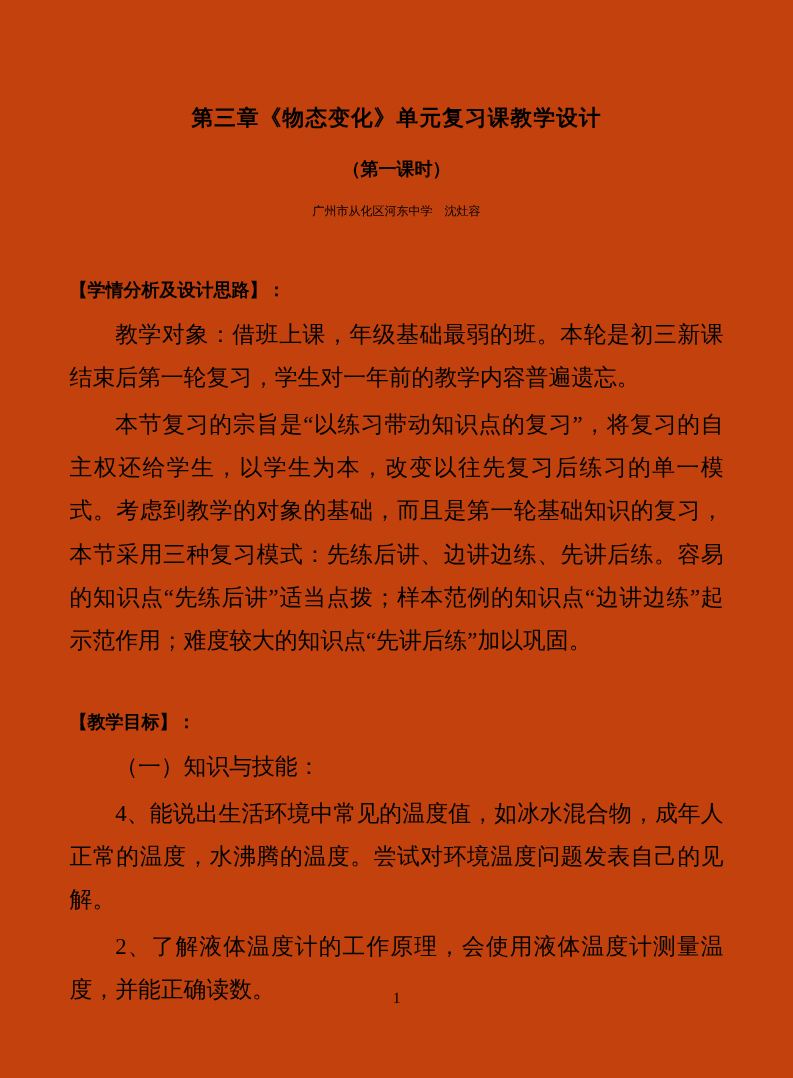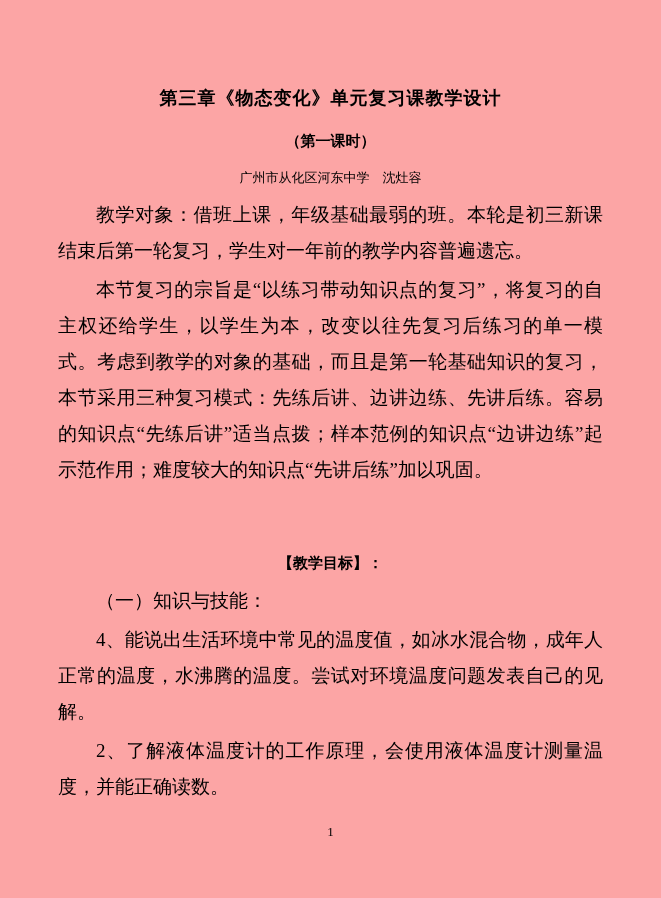--- a/index.html
+++ b/index.html
@@ -5,21 +5,21 @@
   html, body {
     margin: 0;
     padding: 0;
     background: #ffffff;
   }
   .page {
     position: relative;
     width: 661px;
     height: 898px;
     margin: 0 auto;
-    background: #fca5a5;
+    background: #c2410c;
     box-sizing: border-box;
     padding: 60px 58px 0 58px;
     font-family: "Liberation Serif", "DejaVu Serif", serif;
     color: #000000;
     overflow: hidden;
   }
   .doc-title {
     margin: 26px 0 0 0;
     font-size: 18px;
     font-weight: bold;
@@ -27,33 +27,33 @@
     letter-spacing: 1px;
   }
   .doc-subtitle {
     margin: 22px 0 0 0;
     font-size: 15px;
     font-weight: bold;
     text-align: center;
   }
   .doc-author {
     margin: 18px 0 0 0;
-    font-size: 13px;
+    font-size: 10px;
     font-weight: normal;
     text-align: center;
     white-space: pre;
   }
   .section-heading {
     margin: 0;
     font-size: 15px;
     font-weight: bold;
     text-align: left;
   }
   .heading-analysis { margin-top: 50px; }
-  .heading-goals { margin-top: 66px; text-align: center; }
+  .heading-goals { margin-top: 40px; }
   .para {
     margin: 3px 0 0 0;
     font-size: 19px;
     line-height: 36px;
     text-align: justify;
     text-indent: 2em;
     word-break: break-all;
   }
   .para.first { margin-top: 10px; }
   .page-number {
@@ -70,20 +70,21 @@
 
 <div class="page">
 
   <h1 class="doc-title">第三章《物态变化》单元复习课教学设计</h1>
 
   <h2 class="doc-subtitle">（第一课时）</h2>
 
   <div class="doc-author">广州市从化区河东中学    沈灶容</div>
 
   <div class="section">
+    <h3 class="section-heading heading-analysis">【学情分析及设计思路】：</h3>
     <p class="para first">教学对象：借班上课，年级基础最弱的班。本轮是初三新课结束后第一轮复习，学生对一年前的教学内容普遍遗忘。</p>
     <p class="para">本节复习的宗旨是“以练习带动知识点的复习”，将复习的自主权还给学生，以学生为本，改变以往先复习后练习的单一模式。考虑到教学的对象的基础，而且是第一轮基础知识的复习，本节采用三种复习模式：先练后讲、边讲边练、先讲后练。容易的知识点“先练后讲”适当点拨；样本范例的知识点“边讲边练”起示范作用；难度较大的知识点“先讲后练”加以巩固。</p>
   </div>
 
   <div class="section">
     <h3 class="section-heading heading-goals">【教学目标】：</h3>
     <p class="para first">（一）知识与技能：</p>
     <p class="para">4、能说出生活环境中常见的温度值，如冰水混合物，成年人正常的温度，水沸腾的温度。尝试对环境温度问题发表自己的见解。</p>
     <p class="para">2、了解液体温度计的工作原理，会使用液体温度计测量温度，并能正确读数。</p>
   </div>

